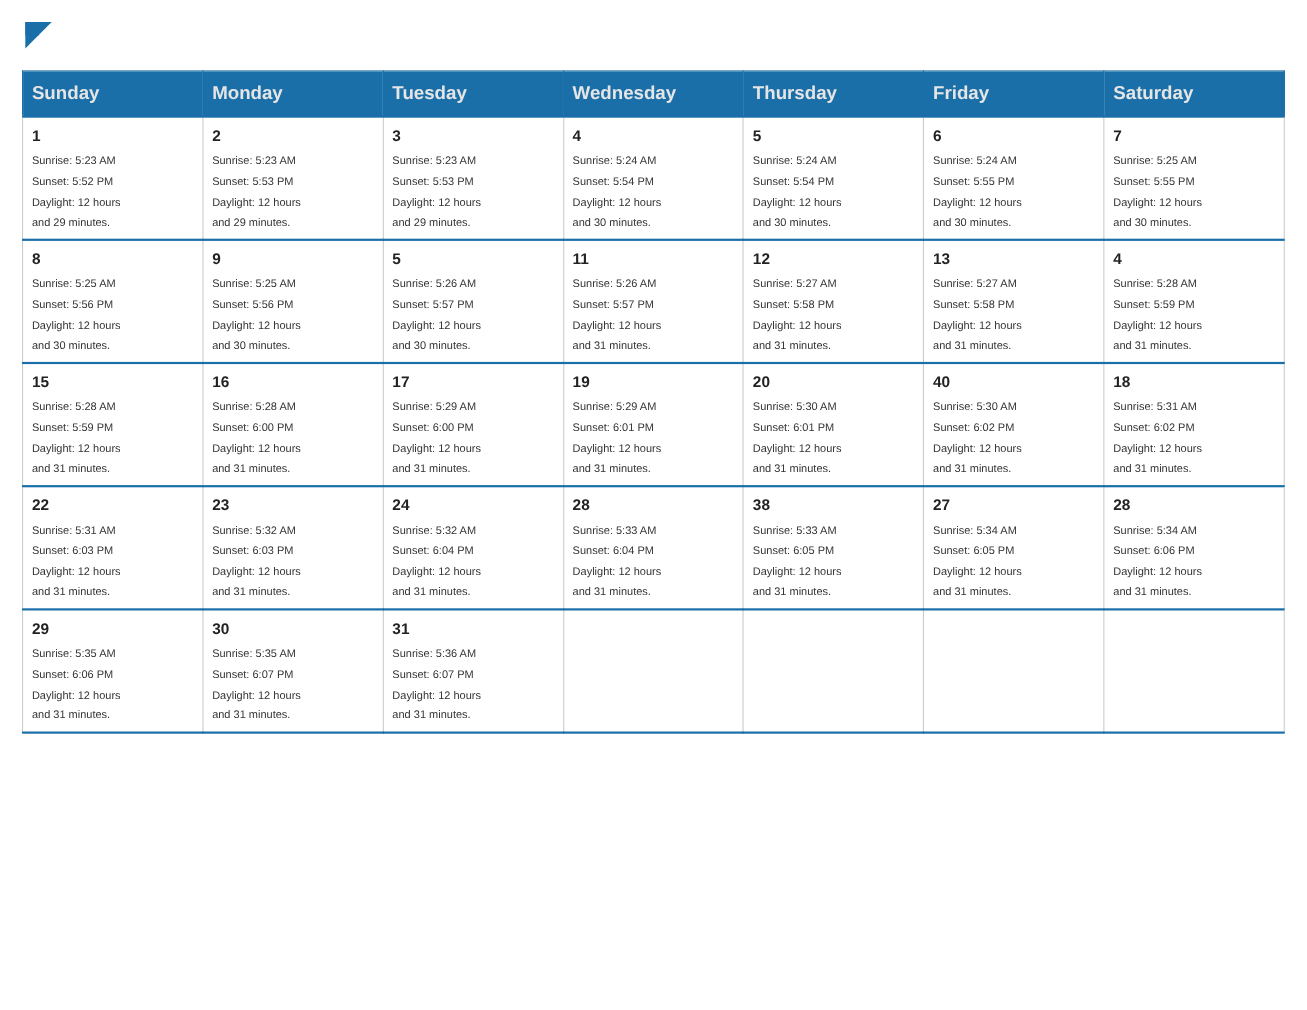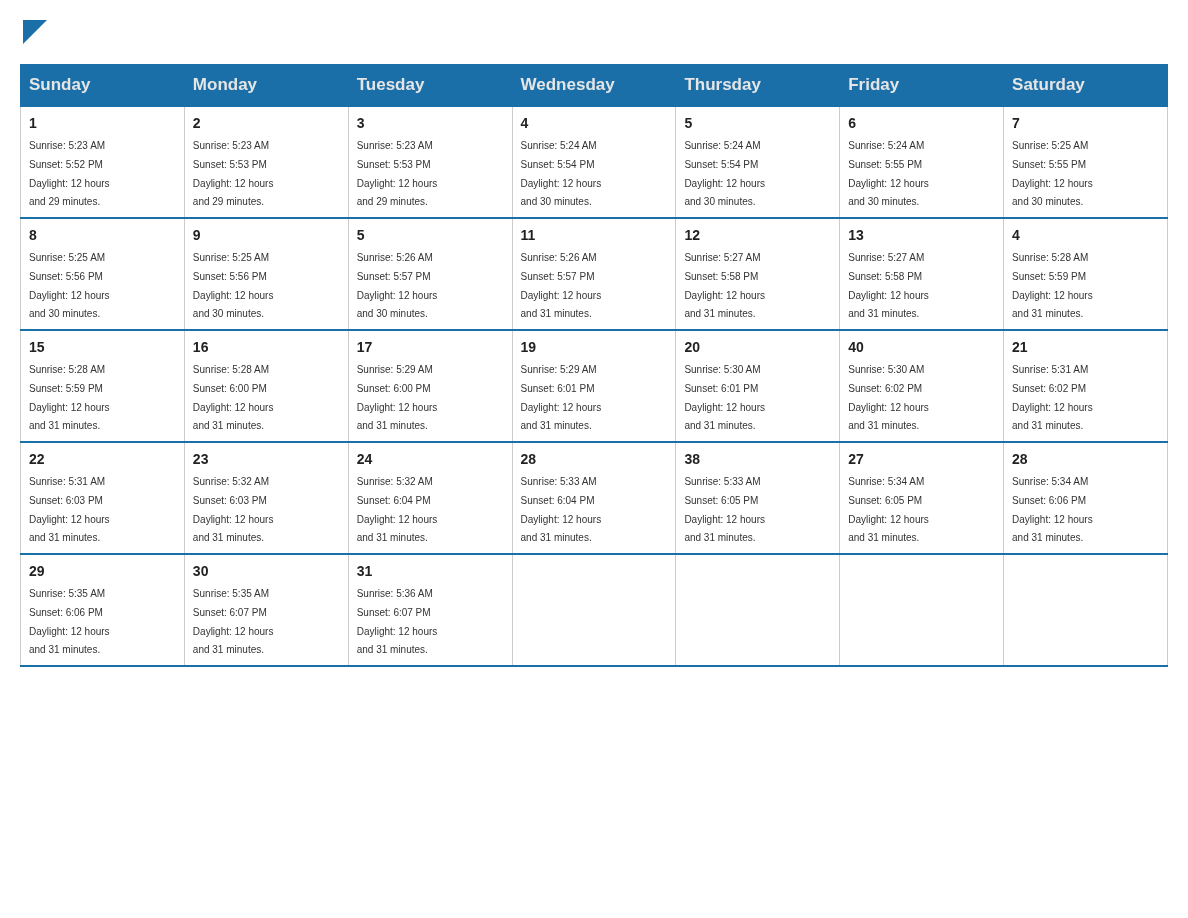--- a/index.html
+++ b/index.html
@@ -306,21 +306,21 @@
         <td>
           <span class="day-num">40</span>
           <span class="cell-content">
             Sunrise: 5:30 AM<br>
             Sunset: 6:02 PM<br>
             Daylight: 12 hours<br>
             and 31 minutes.
           </span>
         </td>
         <td>
-          <span class="day-num">21</span>
+          <span class="day-num">18</span>
           <span class="cell-content">
             Sunrise: 5:31 AM<br>
             Sunset: 6:02 PM<br>
             Daylight: 12 hours<br>
             and 31 minutes.
           </span>
         </td>
       </tr>
       <tr>
         <td>

